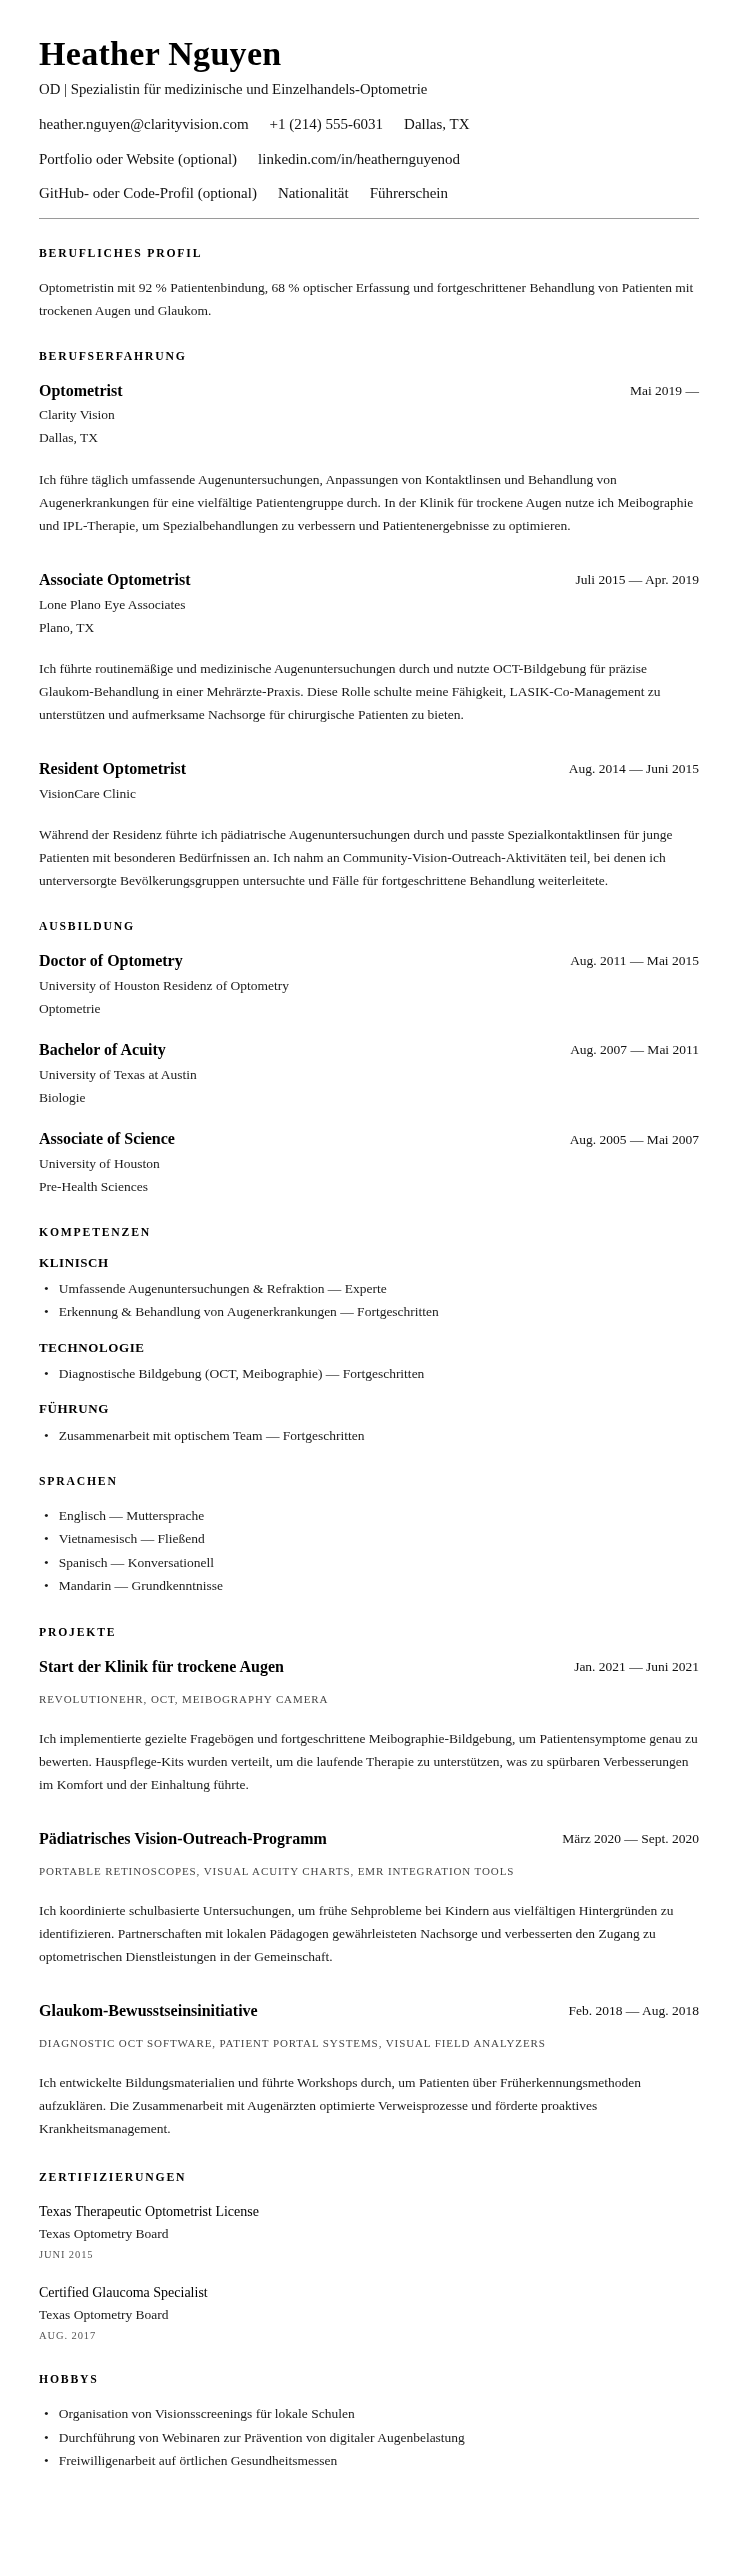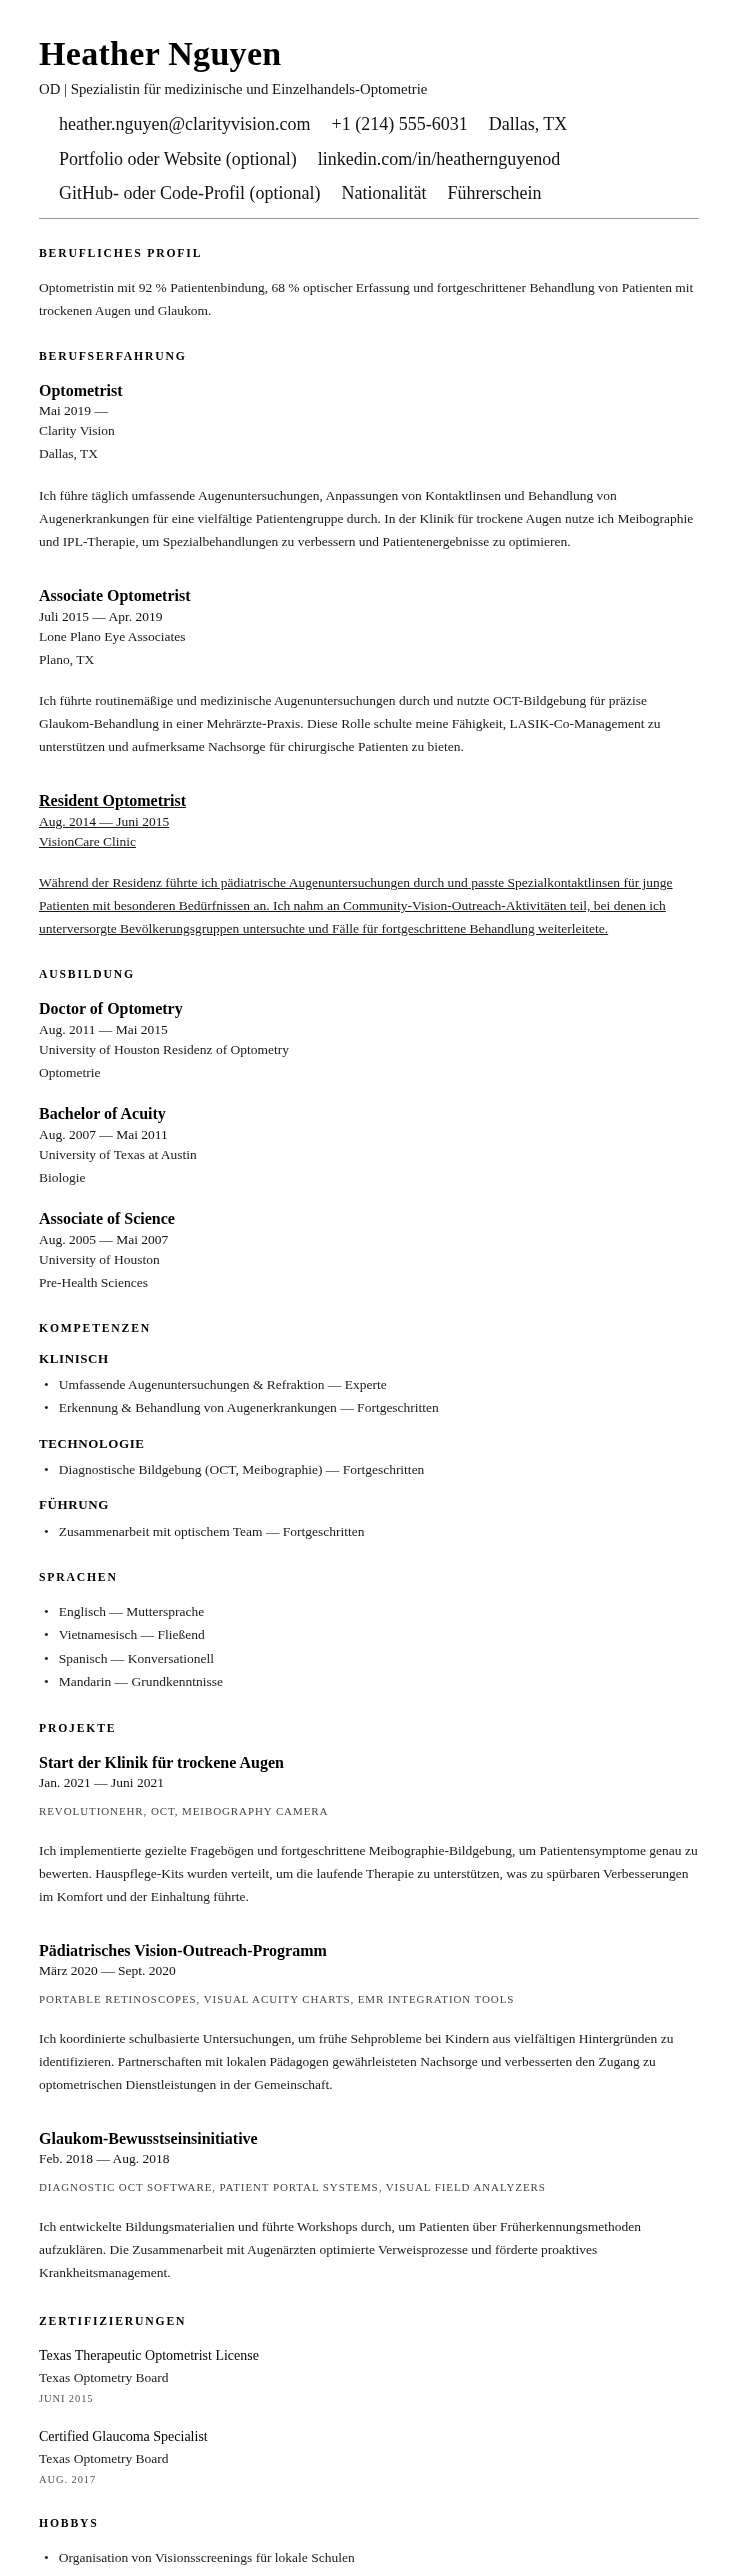--- a/index.html
+++ b/index.html
@@ -23,26 +23,25 @@
   }
   .tagline {
     font-size: 14.8px;
     margin-top: 8.6px;
     color: #111;
   }
   .contact-block { margin-top: 16px; }
   .contact-row {
     display: flex;
     gap: 21px;
-    font-size: 18px;
+    font-size: 15px;
     line-height: 21px;
     margin-bottom: 13.5px;
     color: #111;
     flex-wrap: wrap;
-    margin-left: 20px;
   }
   .rule {
     border: none;
     border-top: 0.6px solid #9a9a9a;
     margin-top: 8.6px;
   }
   
   .section-label {
     font-size: 11.7px;
     font-weight: 700;
@@ -55,22 +54,21 @@
   .body-text {
     font-size: 13.5px;
     line-height: 23px;
     color: #1a1a1a;
   }
   
   .entry { margin-bottom: 18.5px; }
   .entry-head {
     display: flex;
     justify-content: space-between;
-    align-items: flex-start;
-    flex-direction: column;
+    align-items: center;
   }
   .entry-title {
     font-size: 16px;
     font-weight: 700;
     color: #000;
     line-height: 24.6px;
   }
   .entry-dates {
     font-size: 13.5px;
     color: #111;
@@ -79,21 +77,21 @@
   .entry-sub {
     font-size: 13.5px;
     line-height: 23px;
     color: #1a1a1a;
   }
   .entry-desc {
     margin-top: 18.5px;
     margin-bottom: 8.6px;
   }
   .job { margin-bottom: 31px; }
-  .job:last-child { margin-bottom: 0; text-decoration: underline; }
+  .job:last-child { margin-bottom: 0; }
   
   .skill-group-name {
     font-size: 13px;
     font-weight: 700;
     letter-spacing: 0.6px;
     text-transform: uppercase;
     margin-top: 16px;
     margin-bottom: 6.2px;
     color: #000000;
   }

